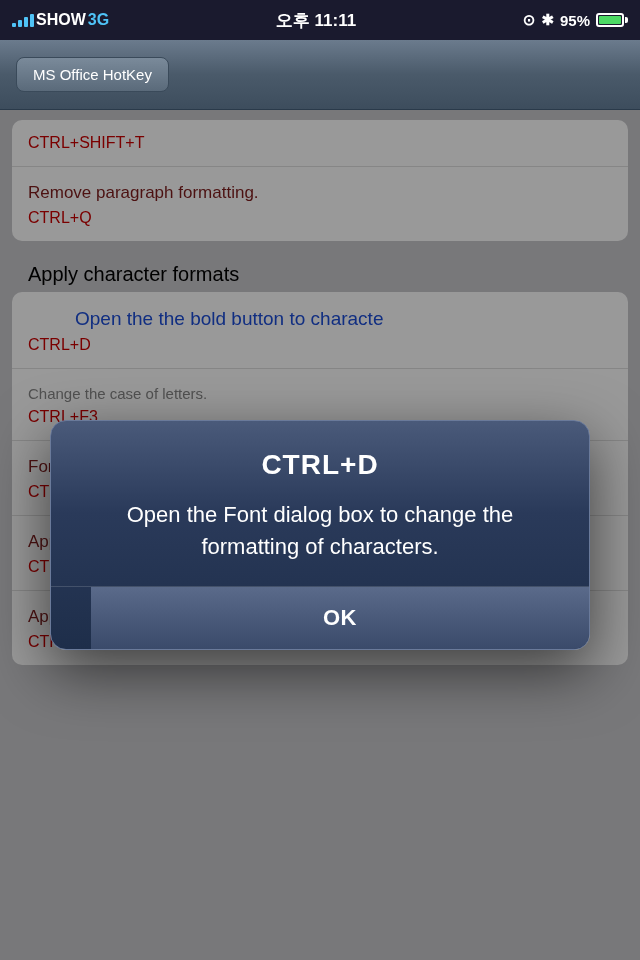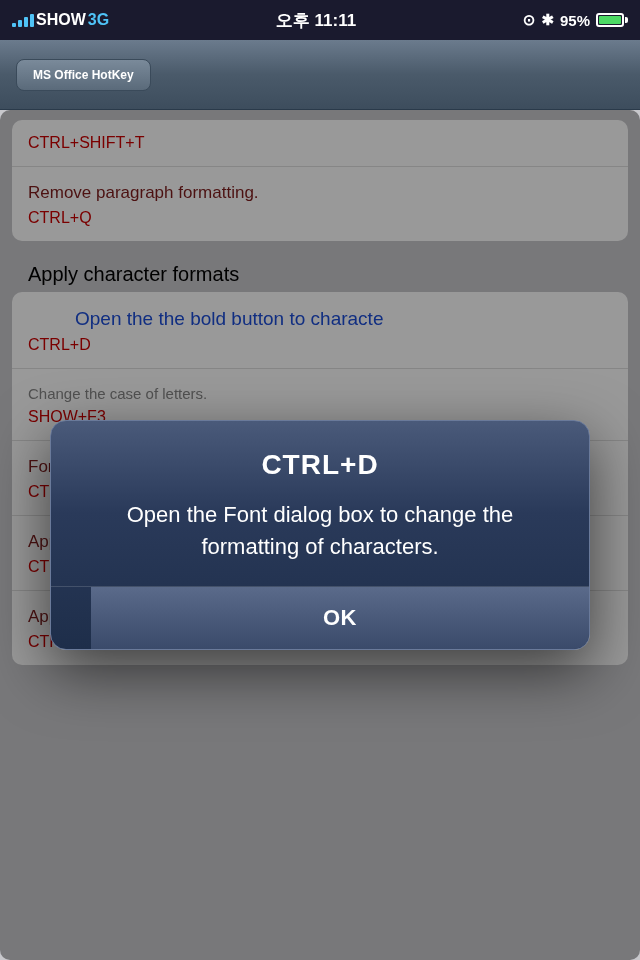--- a/index.html
+++ b/index.html
@@ -93,40 +93,39 @@
       padding: 0 16px;
       gap: 16px;
       border-bottom: 1px solid #2a3a4a;
     }
     .back-button {
       background: linear-gradient(180deg, #7a8a9a 0%, #5a6a7a 100%);
       border: 1px solid #3a4a5a;
       border-radius: 8px;
       padding: 8px 16px;
       color: white;
-      font-size: 12px;
-      font-weight: 700;
+      font-size: 15px;
+      font-weight: 400;
       cursor: pointer;
       white-space: nowrap;
     }
     .nav-title {
       color: white;
       font-size: 40px;
       font-weight: 300;
       letter-spacing: 1px;
     }
 
     
     .content {
       width: 100%;
       height: calc(960px - 110px);
       background: #c8c8cc;
       overflow: hidden;
       position: relative;
-      border-radius: 10px;
     }
 
     
     .list-container {
       padding: 10px 12px;
       display: flex;
       flex-direction: column;
       gap: 0;
     }
 
@@ -275,21 +274,21 @@
 
     <div class="section-header">Apply character formats</div>
 
     <div class="list-card">
       <div class="list-item">
         <div class="item-description" style="color:#1d4ed8; font-size:19px;margin-left:47px;">Open the the bold button to characte</div>
         <div class="item-shortcut" style="color:#cc0000;">CTRL+D</div>
       </div>
       <div class="list-item">
         <div class="item-description" style="color:#888; font-size:15px;">Change the case of letters.</div>
-        <div class="item-shortcut">SHOW+F3</div>
+        <div class="item-shortcut">CTRL+F3</div>
       </div>
       <div class="list-item">
         <div class="item-description">Format all letters as capitals.</div>
         <div class="item-shortcut">CTRL+SHIFT+A</div>
       </div>
       <div class="list-item">
         <div class="item-description">Apply bold formatting.</div>
         <div class="item-shortcut">CTRL+B</div>
       </div>
       <div class="list-item">

